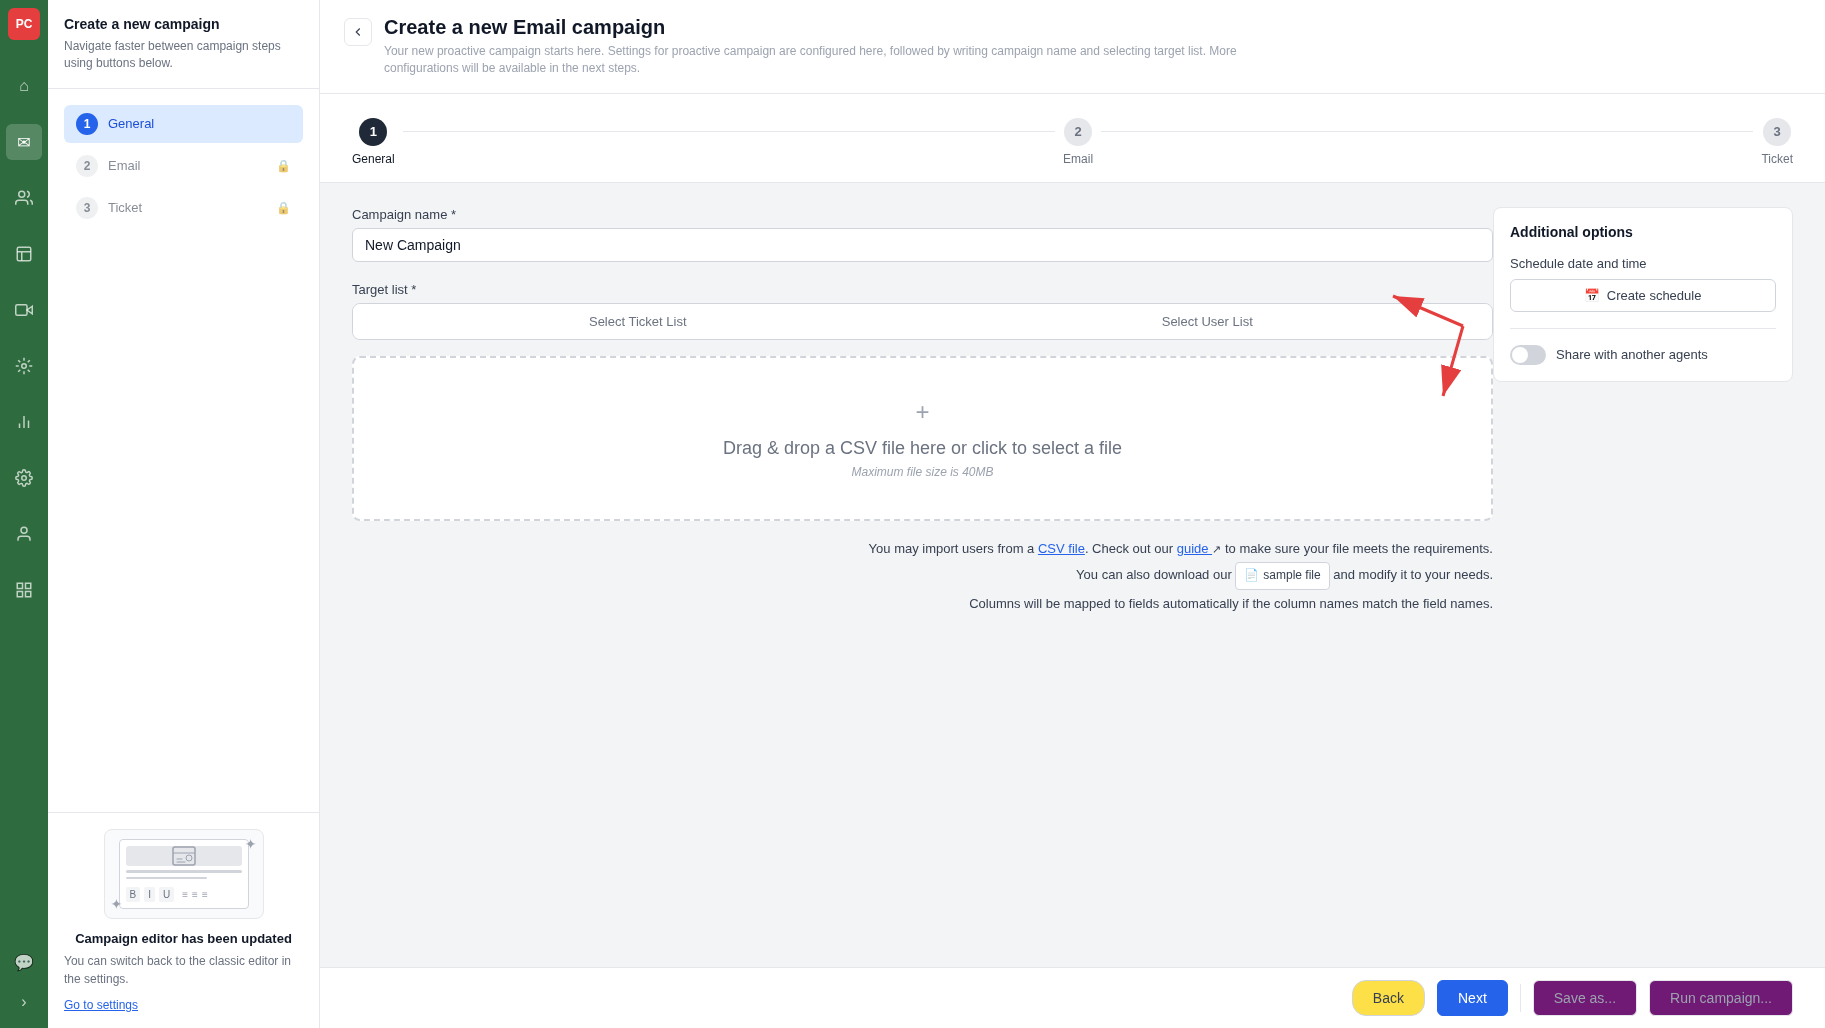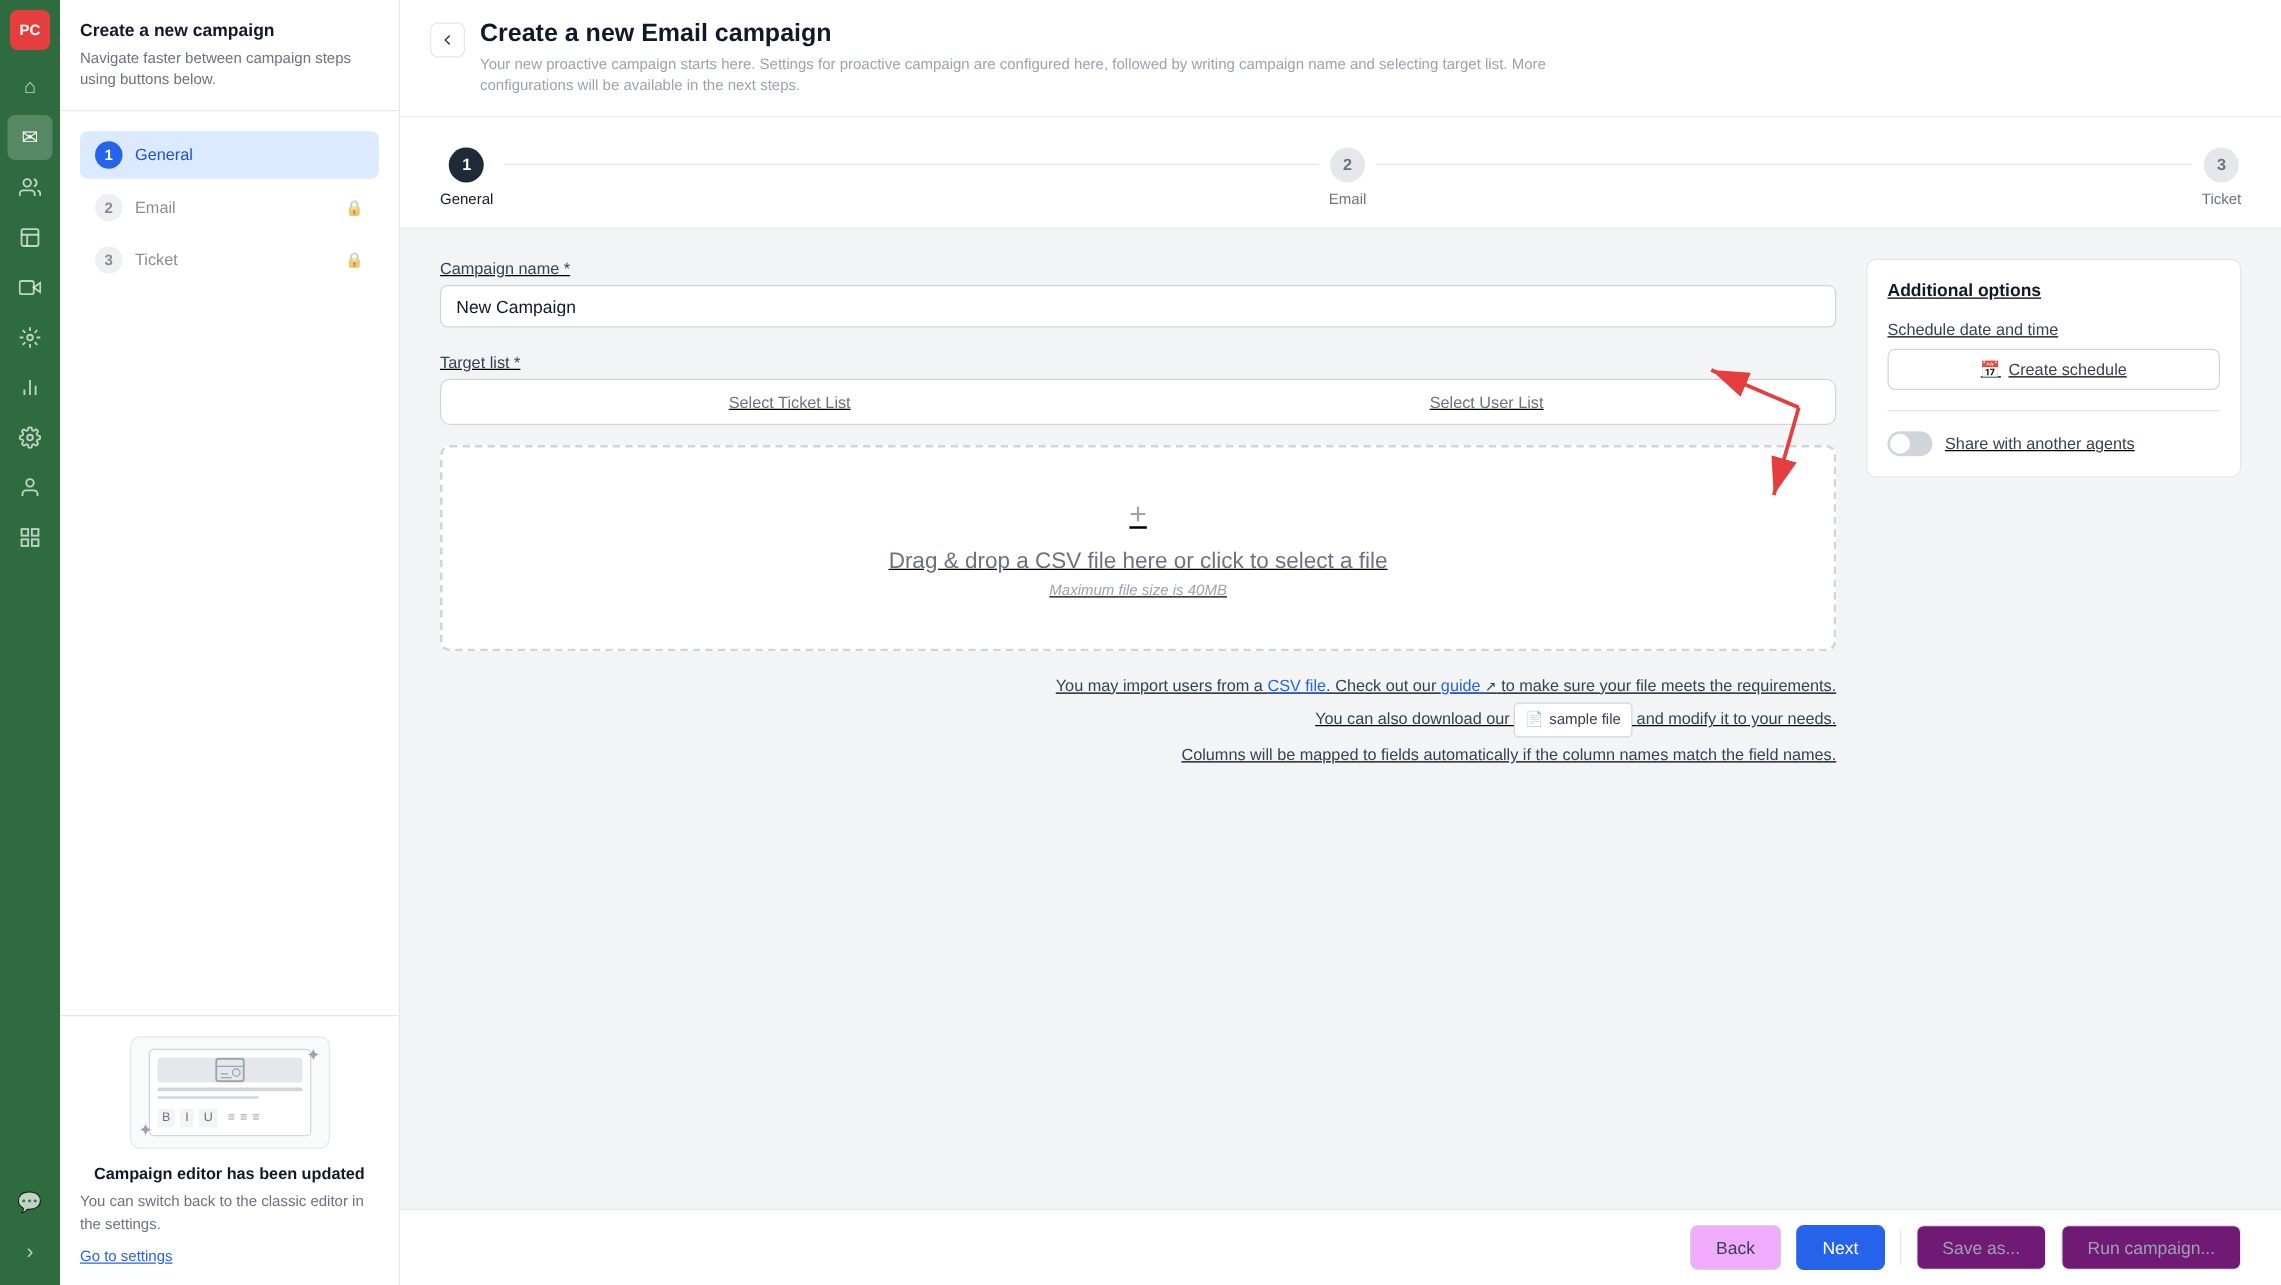--- a/index.html
+++ b/index.html
@@ -6,21 +6,21 @@
     body { font-family: -apple-system, BlinkMacSystemFont, 'Segoe UI', sans-serif; font-size: 14px; background: #f3f4f6; display: flex; height: 1028px; width: 1825px; overflow: hidden; }
 
     
     .nav-bar {
       width: 48px;
       background: #2e6b3e;
       display: flex;
       flex-direction: column;
       align-items: center;
       padding: 8px 0;
-      gap: 4px;
+      gap: 20px;
       flex-shrink: 0;
     }
     .nav-logo {
       width: 32px; height: 32px;
       background: #e53e3e;
       border-radius: 6px;
       display: flex; align-items: center; justify-content: center;
       color: white; font-weight: bold; font-size: 12px;
       margin-bottom: 8px;
     }
@@ -204,22 +204,20 @@
       margin: 0 8px;
       margin-bottom: 20px;
     }
 
     
     .form-area {
       flex: 1;
       overflow-y: auto;
       padding: 24px 32px;
       display: flex;
-      gap: 24px;
-      text-decoration: underline;
     }
     .form-main { flex: 1; }
     .form-sidebar { width: 300px; flex-shrink: 0; }
 
     .form-group { margin-bottom: 20px; }
     .form-label { font-size: 13px; font-weight: 500; color: #374151; margin-bottom: 6px; display: block; }
     .form-input {
       width: 100%;
       padding: 8px 12px;
       border: 1px solid #d1d5db;
@@ -345,21 +343,21 @@
       justify-content: flex-end;
       gap: 12px;
     }
     .btn {
       padding: 9px 20px;
       border-radius: 6px;
       font-size: 14px;
       cursor: pointer;
       border: 1px solid transparent;
     }
-    .btn-default { background: #f0abfc; color: #374151; border-color: #d1d5db; }
+    .btn-default { background: #fde047; color: #374151; border-color: #d1d5db; border-radius: 14px; }
     .btn-primary { background: #2563eb; color: white; border-color: #2563eb; }
     .btn-disabled { background: #701a75; color: #9ca3af; border-color: #e5e7eb; cursor: not-allowed; }
     .footer-divider { width: 1px; height: 28px; background: #e5e7eb; }
 
     
     .drop-zone-wrapper { position: relative; }
     .arrow-overlay {
       position: absolute;
       top: -80px;
       right: -20px;

